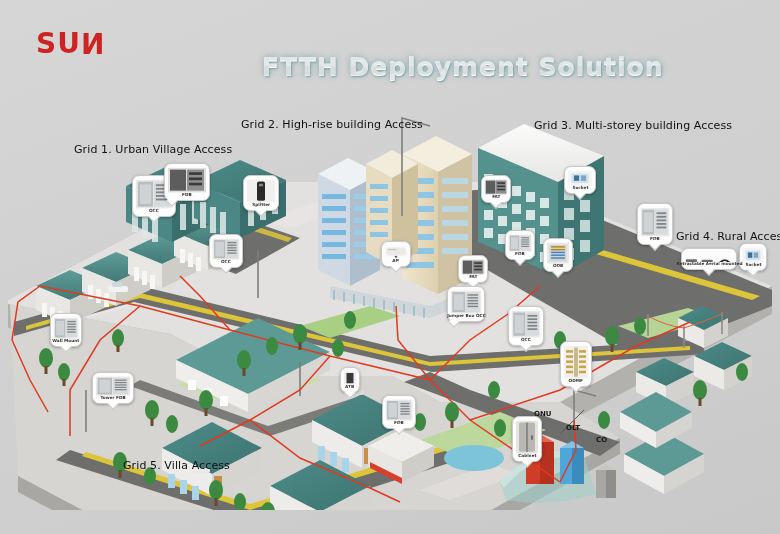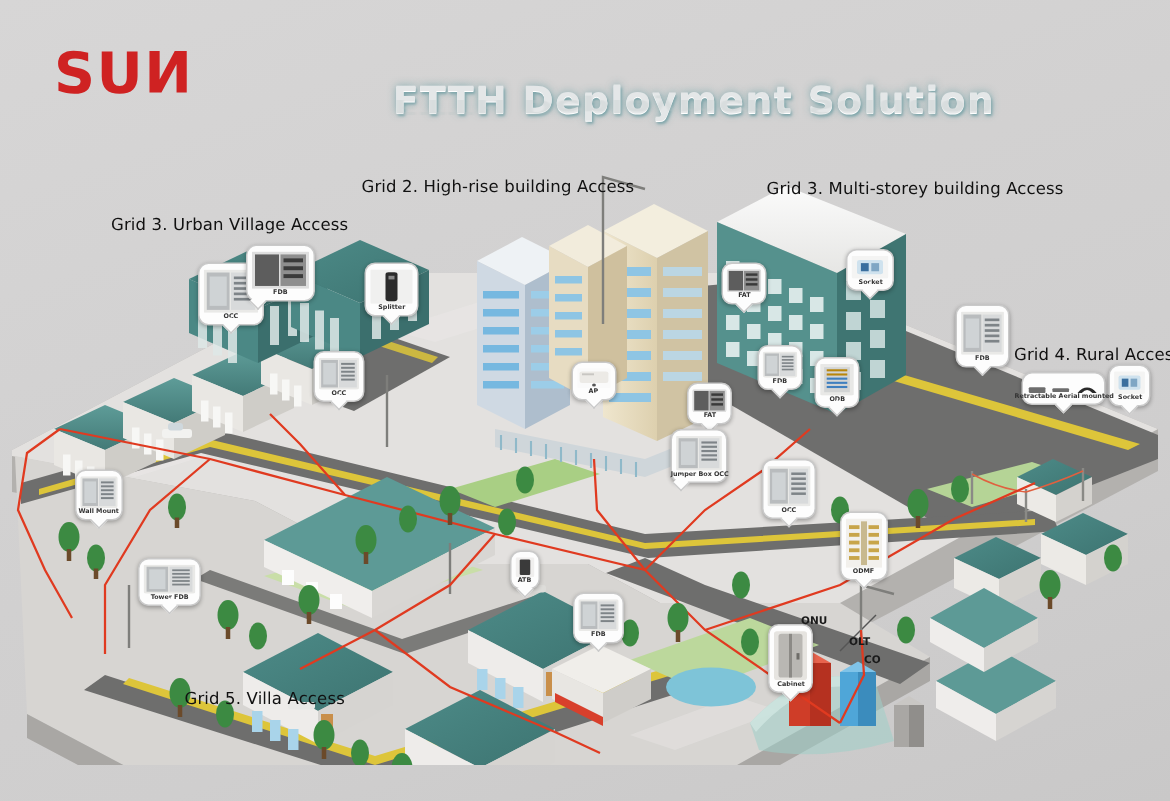--- a/index.html
+++ b/index.html
@@ -1,21 +1,21 @@
 <!DOCTYPE html>
 <html><head>
 <meta charset="utf-8">
 <style>
   html,body{margin:0;padding:0;background:#fff;}
   body{font-family:"Liberation Sans", sans-serif;}
   #stage{position:relative;width:780px;height:534px;overflow:hidden;
     background:linear-gradient(160deg,#d7d6d6 0%,#d2d1d1 40%,#cfcece 70%,#c9c8c8 100%);}
 
   
-  #logo{position:absolute;left:36px;top:30px;font-size:38px;font-weight:bold;
+  #logo{position:absolute;left:36px;top:30px;font-size:28px;font-weight:bold;
     letter-spacing:1px;color:#cf2222;font-family:"DejaVu Sans", sans-serif;
     line-height:1;display:flex;align-items:baseline;}
   #logo .n{display:inline-block;transform:scaleY(-1);position:relative;top:-2px;}
 
   
   #title{position:absolute;left:262px;top:52px;font-size:25px;font-weight:bold;
     font-family:"DejaVu Sans", sans-serif;letter-spacing:1px;
     color:#e4e7e8;
     text-shadow:
       0 1px 0 #ffffff,
@@ -795,27 +795,27 @@
                 <rect x="19" y="6" width="12" height="4" rx="1"></rect>
               </g>
               <path d="M38 12 Q44 1 50 12" stroke="#2a2a2a" stroke-width="2.6" fill="none"></path>
             </svg></div>
           <div class="cap">Retractable Aerial mounted</div>
         </div>
       </div>
 
     
     <div id="gndlabels">
-        <div class="gnd-label" style="left: 576px; top: 346px;">CO</div>
+        <div class="gnd-label" style="left: 596px; top: 346px;">CO</div>
         <div class="gnd-label" style="left: 566px; top: 334px;">OLT</div>
         <div class="gnd-label" style="left: 534px; top: 320px;">ONU</div>
       </div>
   </div>
 
   <div id="gridlabels">
-      <div class="grid-label" style="left: 74px; top: 143px;">Grid 3. Urban Village Access</div>
+      <div class="grid-label" style="left: 74px; top: 143px;">Grid 1. Urban Village Access</div>
       <div class="grid-label" style="left: 241px; top: 118px;">Grid 2. High-rise building Access</div>
-      <div class="grid-label" style="left: 511px; top: 119px; text-align: center;">Grid 3. Multi-storey building Access</div>
+      <div class="grid-label" style="left: 534px; top: 119px; text-align: center;">Grid 3. Multi-storey building Access</div>
       <div class="grid-label" style="left: 676px; top: 230px;">Grid 4. Rural Access</div>
       <div class="grid-label" style="left: 123px; top: 459px; text-align: center;">Grid 5. Villa Access</div>
     </div>
 
 </div>
 
 </body></html>

